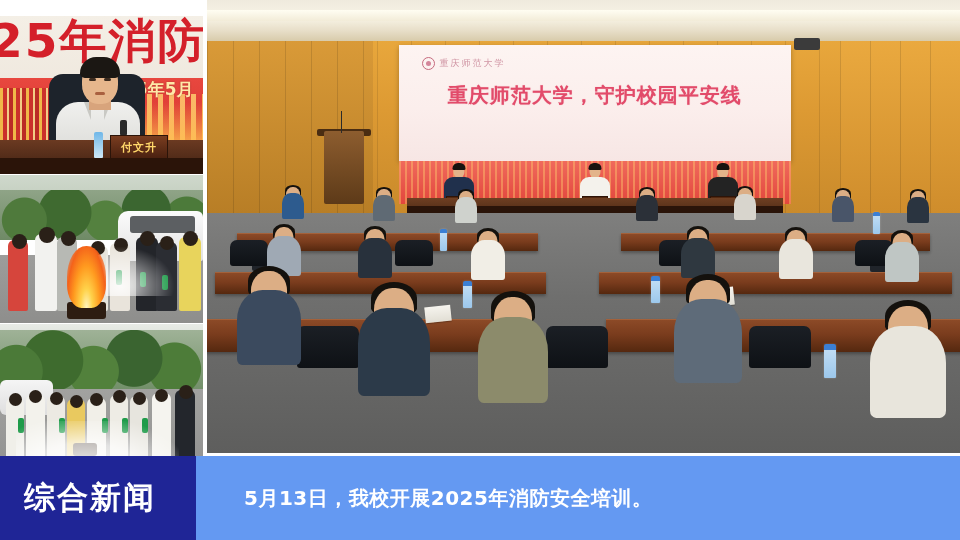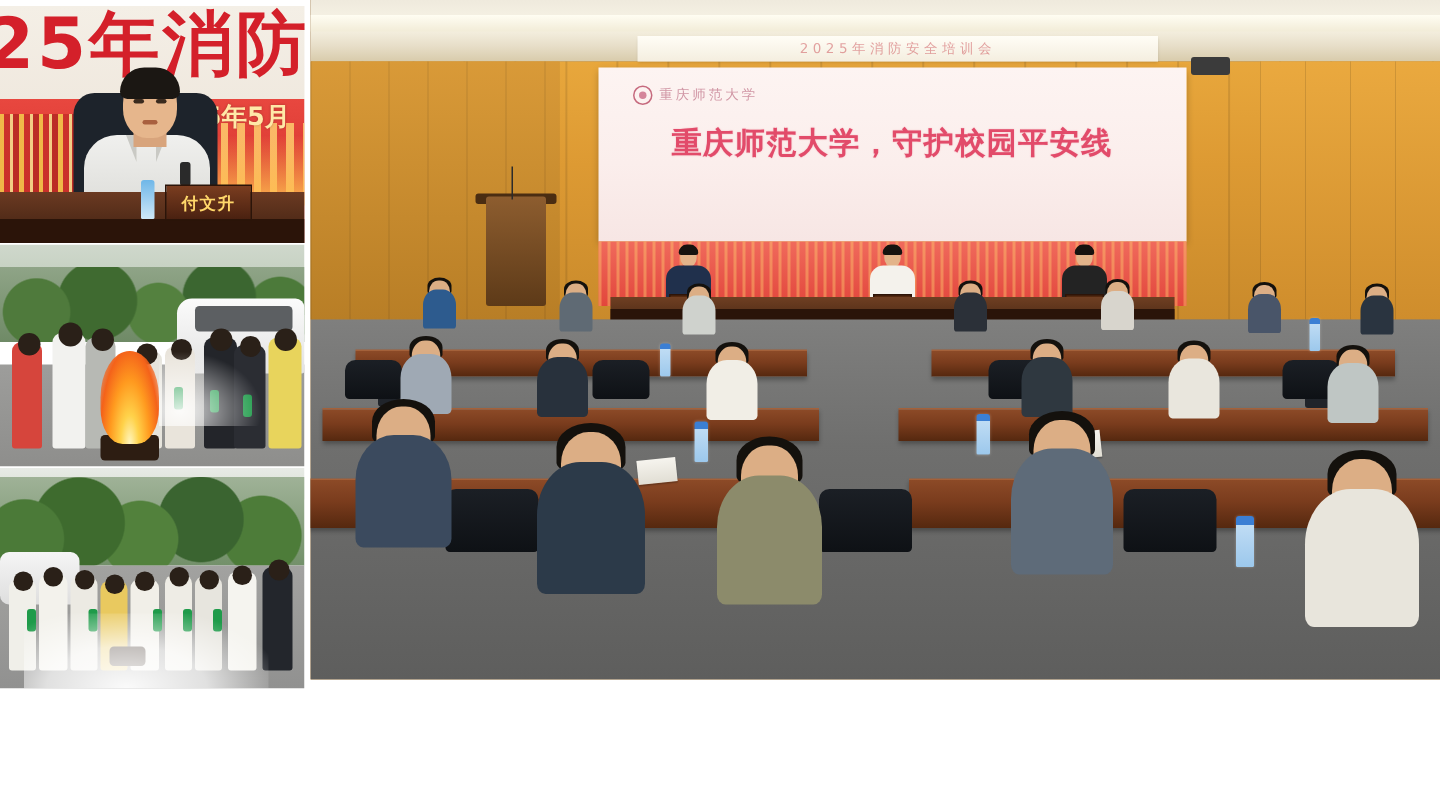--- a/index.html
+++ b/index.html
@@ -19,21 +19,21 @@
     position: relative;
     width: 960px;
     height: 540px;
     background: #ffffff;
   }
 
   
   #left-column {
     position: absolute;
     left: 0;
-    top: 4px;
+    top: 16px;
     width: 227px;
     height: 455px;
     background: #ffffff;
   }
   .thumb {
     position: absolute;
     left: 0;
     width: 203px;
     overflow: hidden;
   }
@@ -566,23 +566,20 @@
 
   <div id="main-photo">
 
     <div class="m-ceiling"></div>
     <div class="m-ceiling-strip"></div>
 
     <div class="m-wall"></div>
     <div class="m-wall-left"></div>
     <div class="m-wall-right"></div>
 
-    <div class="m-topbanner">
-      <div class="m-topbanner-text">2025年消防安全培训会</div>
-    </div>
 
     <div class="m-projector"></div>
 
     <div class="m-screen">
       <div class="m-screen-logo">
         <span class="m-logo-mark"></span>
         <span class="m-logo-text">重庆师范大学</span>
       </div>
       <div class="m-screen-title">重庆师范大学，守护校园平安线</div>
     </div>
@@ -734,14 +731,22 @@
       <div class="head" style="top:-19px; width:38px; height:44px;"></div>
       <div class="torso" style="background:#5e6b79;"></div>
     </div>
     <div class="m-person" style="left:88%; top:72%; width:76px; height:92px;">
       <div class="hair" style="top:-26px; width:46px; height:32px;"></div>
       <div class="head" style="top:-20px; width:40px; height:46px;"></div>
       <div class="torso" style="background:#e8e5dc;"></div>
     </div>
   </div>
 
+  <div id="bottom-banner">
+    <div id="banner-tag">
+      <span id="banner-tag-label">综合新闻</span>
+    </div>
+    <div id="banner-caption-area">
+      <span id="banner-caption">5月13日，我校开展2025年消防安全培训。</span>
+    </div>
+  </div>
 
 </div>
 
 </body></html>

